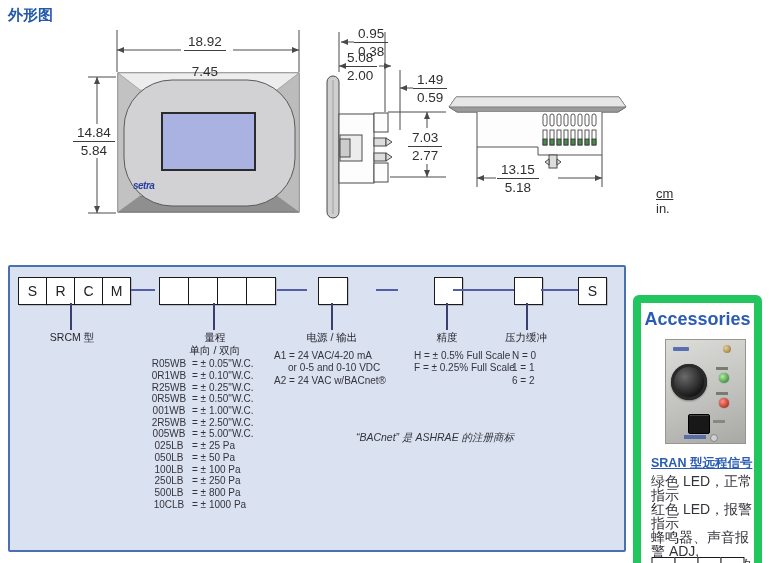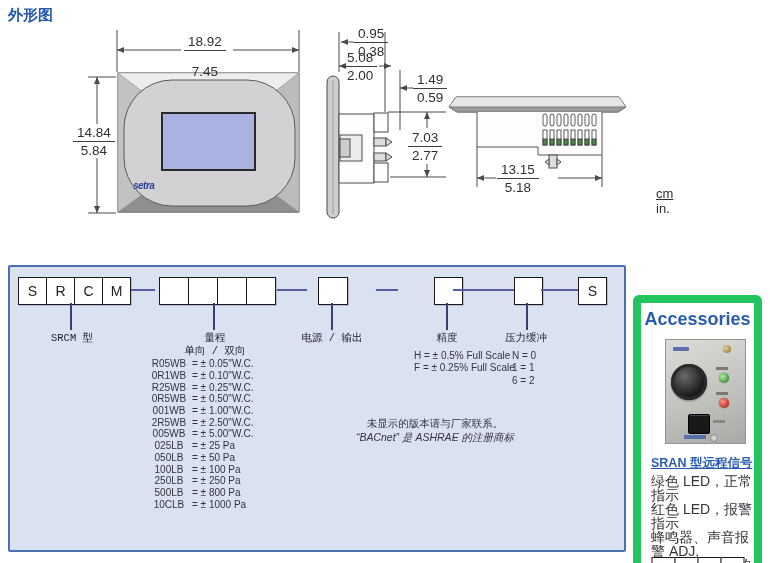--- a/index.html
+++ b/index.html
@@ -21,21 +21,21 @@
   #order-panel{position:absolute;left:8px;top:265px;width:618px;height:287px;
        background:#dae1f0;border:2px solid #4a70b2;border-radius:2px;box-sizing:border-box;}
   .cellrow{position:absolute;display:flex;}
   .cell{width:27px;height:26px;background:#fff;border:1px solid #1a1a1a;margin-left:-1px;
        display:flex;align-items:center;justify-content:center;font-size:14px;color:#222;
        box-shadow:1px 1px 0 rgba(80,80,110,0.25);}
   .cell:first-child{margin-left:0;}
   .cell.w28{width:28px;}
   .dash{position:absolute;height:2px;background:#545ea8;top:22px;}
   .vline{position:absolute;width:1.5px;background:#3a406e;top:36px;height:27px;}
-  .grp-label{position:absolute;font-size:10.5px;color:#26262e;text-align:center;font-family:Liberation Mono, monospace;}
+  .grp-label{position:absolute;font-size:10.5px;color:#26262e;text-align:center;}
   .list{position:absolute;font-size:10px;color:#34343e;}
   #range-list .rng-row{display:flex;height:11.7px;align-items:center;}
   #range-list .rng-code{width:46px;text-align:center;}
   #power-list div,#accuracy-list div,#damping-list div{height:12.3px;}
   #power-list div:nth-child(2){padding-left:14px;}
   .note-line{position:absolute;left:270px;width:310px;text-align:center;font-size:10.5px;color:#34343e;}
   .note-line.it{font-style:italic;}
   
   #acc-panel{position:absolute;left:633px;top:263px;width:129px;height:292px;background:#ffffff;
        border:8px solid #22c55e;border-radius:6px;box-sizing:border-box;margin-top:32px;}
@@ -316,33 +316,37 @@
       <div class="rng-row">
           <span class="rng-code">500LB</span>
           <span>= ± 800 Pa</span>
         </div>
       <div class="rng-row">
           <span class="rng-code">10CLB</span>
           <span>= ± 1000 Pa</span>
         </div>
     </div>
 
+    <div id="power-list" class="list" style="left:264px;top:83px;">
+      <div>A1 = 24 VAC/4-20 mA</div>
+      <div>or 0-5 and 0-10 VDC</div>
+      <div>A2 = 24 VAC w/BACnet®</div>
+    </div>
 
     <div id="accuracy-list" class="list" style="left:404px;top:83px;">
       <div>H = ± 0.5% Full Scale</div>
       <div>F = ± 0.25% Full Scale</div>
     </div>
 
     <div id="damping-list" class="list" style="left:502px;top:83px;">
       <div>N = 0</div>
       <div>1 = 1</div>
       <div>6 = 2</div>
     </div>
 
-    <div class="note-line" style="top:150px;">未显示的版本请与厂家联系。</div>
     <div class="note-line it" style="top:164px;">“BACnet” 是 ASHRAE 的注册商标</div>
   </div>
 
   <div id="acc-panel">
     <div id="acc-title">Accessories</div>
 
     <div id="acc-image">
       <div class="mini-logo"></div>
       <div class="gold-dot"></div>
       <div class="buzzer"></div>

